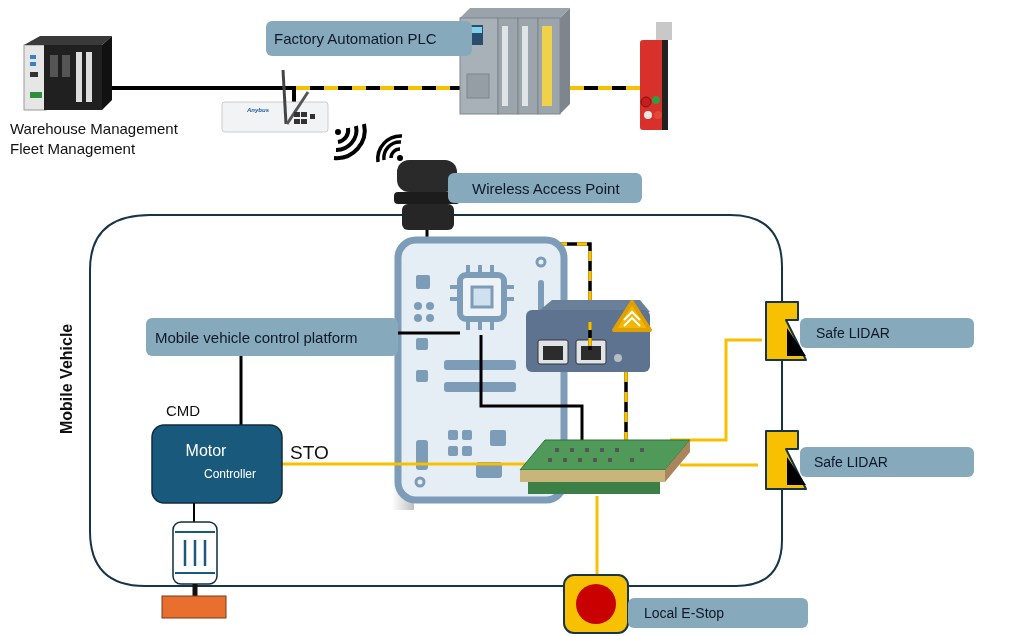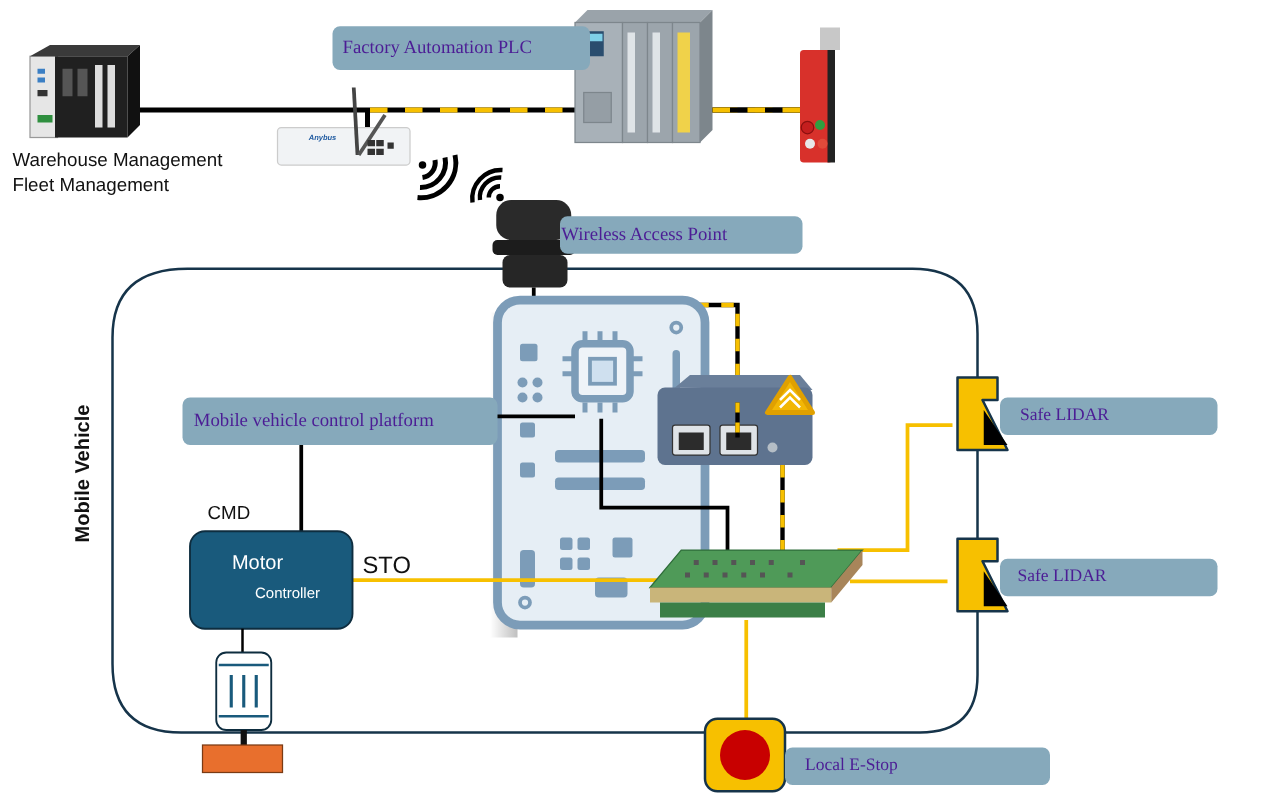--- a/index.html
+++ b/index.html
@@ -1,18 +1,18 @@
 <!DOCTYPE html>
 <html><head>
 <meta charset="utf-8">
 <style>
   html, body { margin:0; padding:0; background:#ffffff; }
   body { width:1024px; height:636px; position:relative; overflow:hidden; font-family:"Liberation Sans", sans-serif; }
   svg.main { position:absolute; left:0; top:0; }
-  .lbl { position:absolute; background:#86a9bb; border-radius:6px; color:#4c1d95; font-size:15px; display:flex; align-items:center; box-sizing:border-box; font-family:Liberation Serif, serif; }
+  .lbl { position:absolute; background:#86a9bb; border-radius:6px; color:#0f172a; font-size:15px; display:flex; align-items:center; box-sizing:border-box; font-family:Liberation Sans, sans-serif; }
   .txt { position:absolute; color:#111; font-family:Liberation Sans, sans-serif; }
 </style>
 </head>
 <body>
 
 <svg class="main" width="1024" height="636" viewBox="0 0 1024 636">
   <defs>
     <linearGradient id="shadowGrad" x1="0" x2="1">
       <stop offset="0" stop-color="#000" stop-opacity="0"></stop>
       <stop offset="1" stop-color="#000" stop-opacity="0.25"></stop>
@@ -219,22 +219,22 @@
 
   <g>
     <rect x="564" y="575" width="64" height="58" rx="10" fill="#f7c000" stroke="#16344a" stroke-width="2"></rect>
     <circle cx="596" cy="604" r="20" fill="#c80000"></circle>
   </g>
 </svg>
 
 <div class="lbl" style="left:266px;top:21px;width:206px;height:35px;padding-left:8px;">Factory Automation PLC</div>
 <div class="txt" style="left:10px;top:120px;font-size:15px;">Warehouse Management</div>
 <div class="txt" style="left:10px;top:140px;font-size:15px;">Fleet Management</div>
-<div class="lbl" style="left:448px;top:173px;width:194px;height:30px;padding-left:1px;">Wireless Access Point</div>
+<div class="lbl" style="left:448px;top:173px;width:194px;height:30px;padding-left:24px;">Wireless Access Point</div>
 <div class="lbl" style="left:146px;top:270px;width:252px;height:38px;padding-left:9px;margin-top:48px;">Mobile vehicle control platform</div>
 <div class="txt" style="left:22px;top:380px;font-size:16px;font-weight:bold;transform:rotate(-90deg);transform-origin:center;width:90px;text-align:center;white-space:nowrap;font-family:'Liberation Sans',sans-serif;">Mobile Vehicle</div>
 <div class="txt" style="left:166px;top:402px;font-size:15px;">CMD</div>
 <div class="txt" style="left:290px;top:442px;font-size:19px;">STO</div>
 <div class="txt" style="left:152px;top:442px;width:108px;text-align:center;font-size:16px;color:#fff;">Motor</div>
 <div class="txt" style="left:152px;top:467px;width:156px;text-align:center;font-size:12px;color:#fff;">Controller</div>
 <div class="lbl" style="left:800px;top:318px;width:174px;height:30px;padding-left:16px;font-size:14px;">Safe LIDAR</div>
 <div class="lbl" style="left:800px;top:447px;width:174px;height:30px;padding-left:14px;font-size:14px;">Safe LIDAR</div>
-<div class="lbl" style="left:628px;top:598px;width:212px;height:30px;padding-left:16px;font-size:14px;">Local E-Stop</div>
+<div class="lbl" style="left:628px;top:598px;width:180px;height:30px;padding-left:16px;font-size:14px;">Local E-Stop</div>
 
 </body></html>

